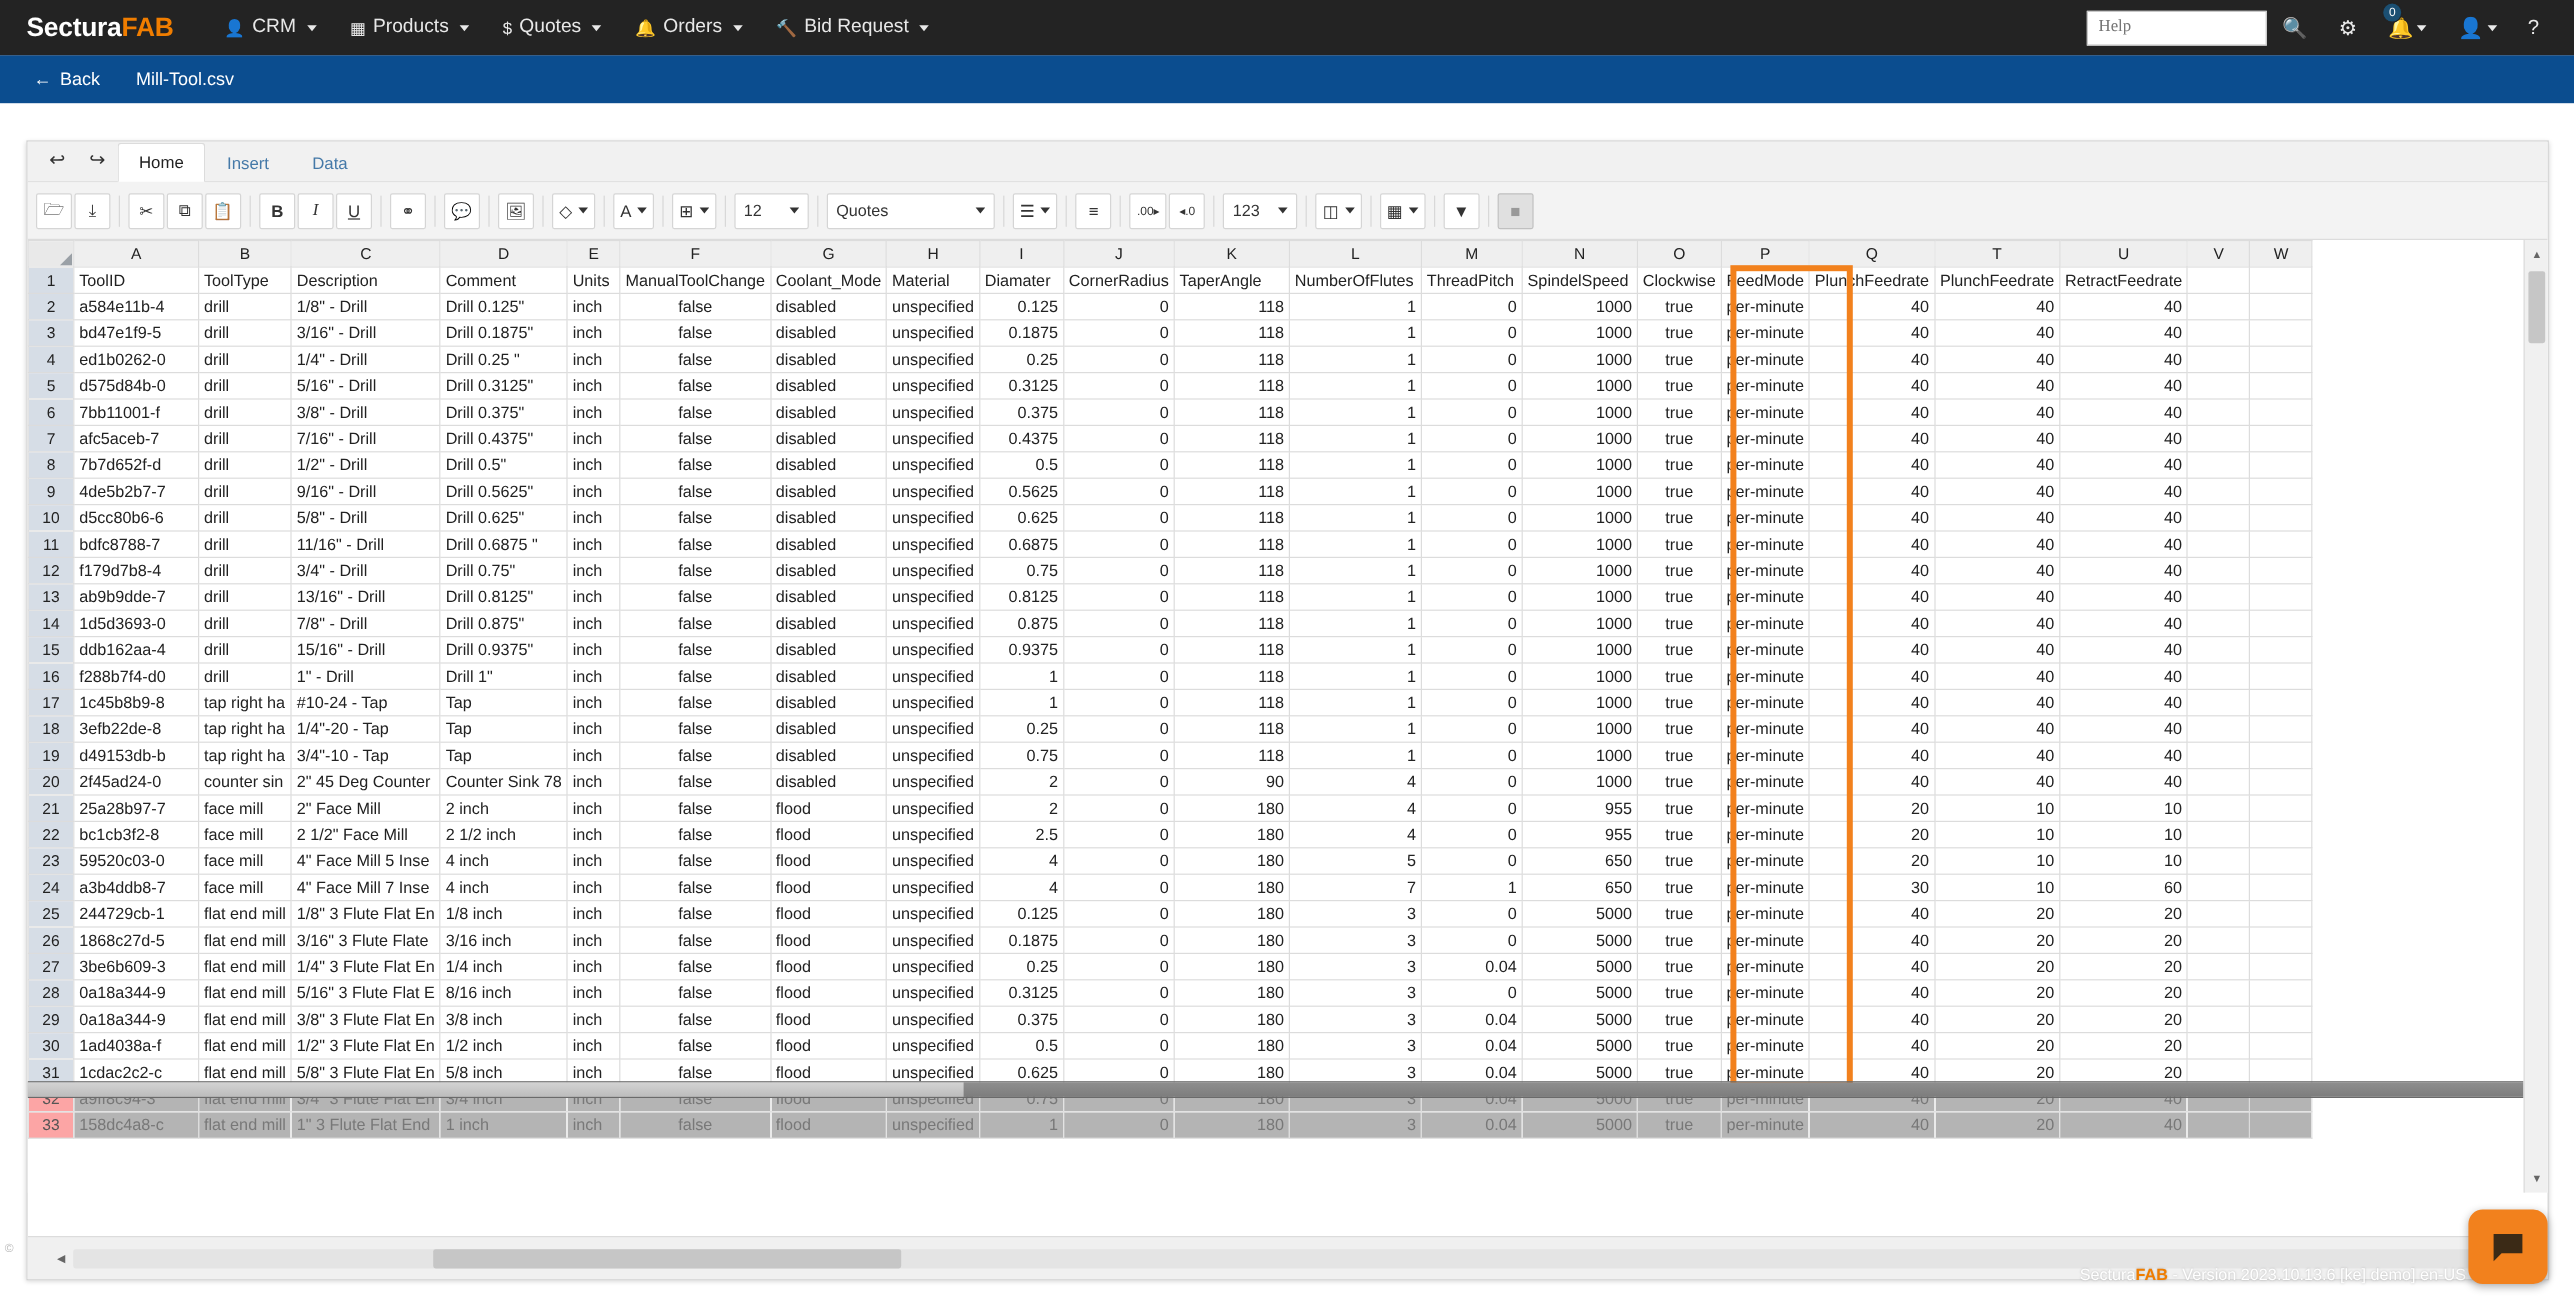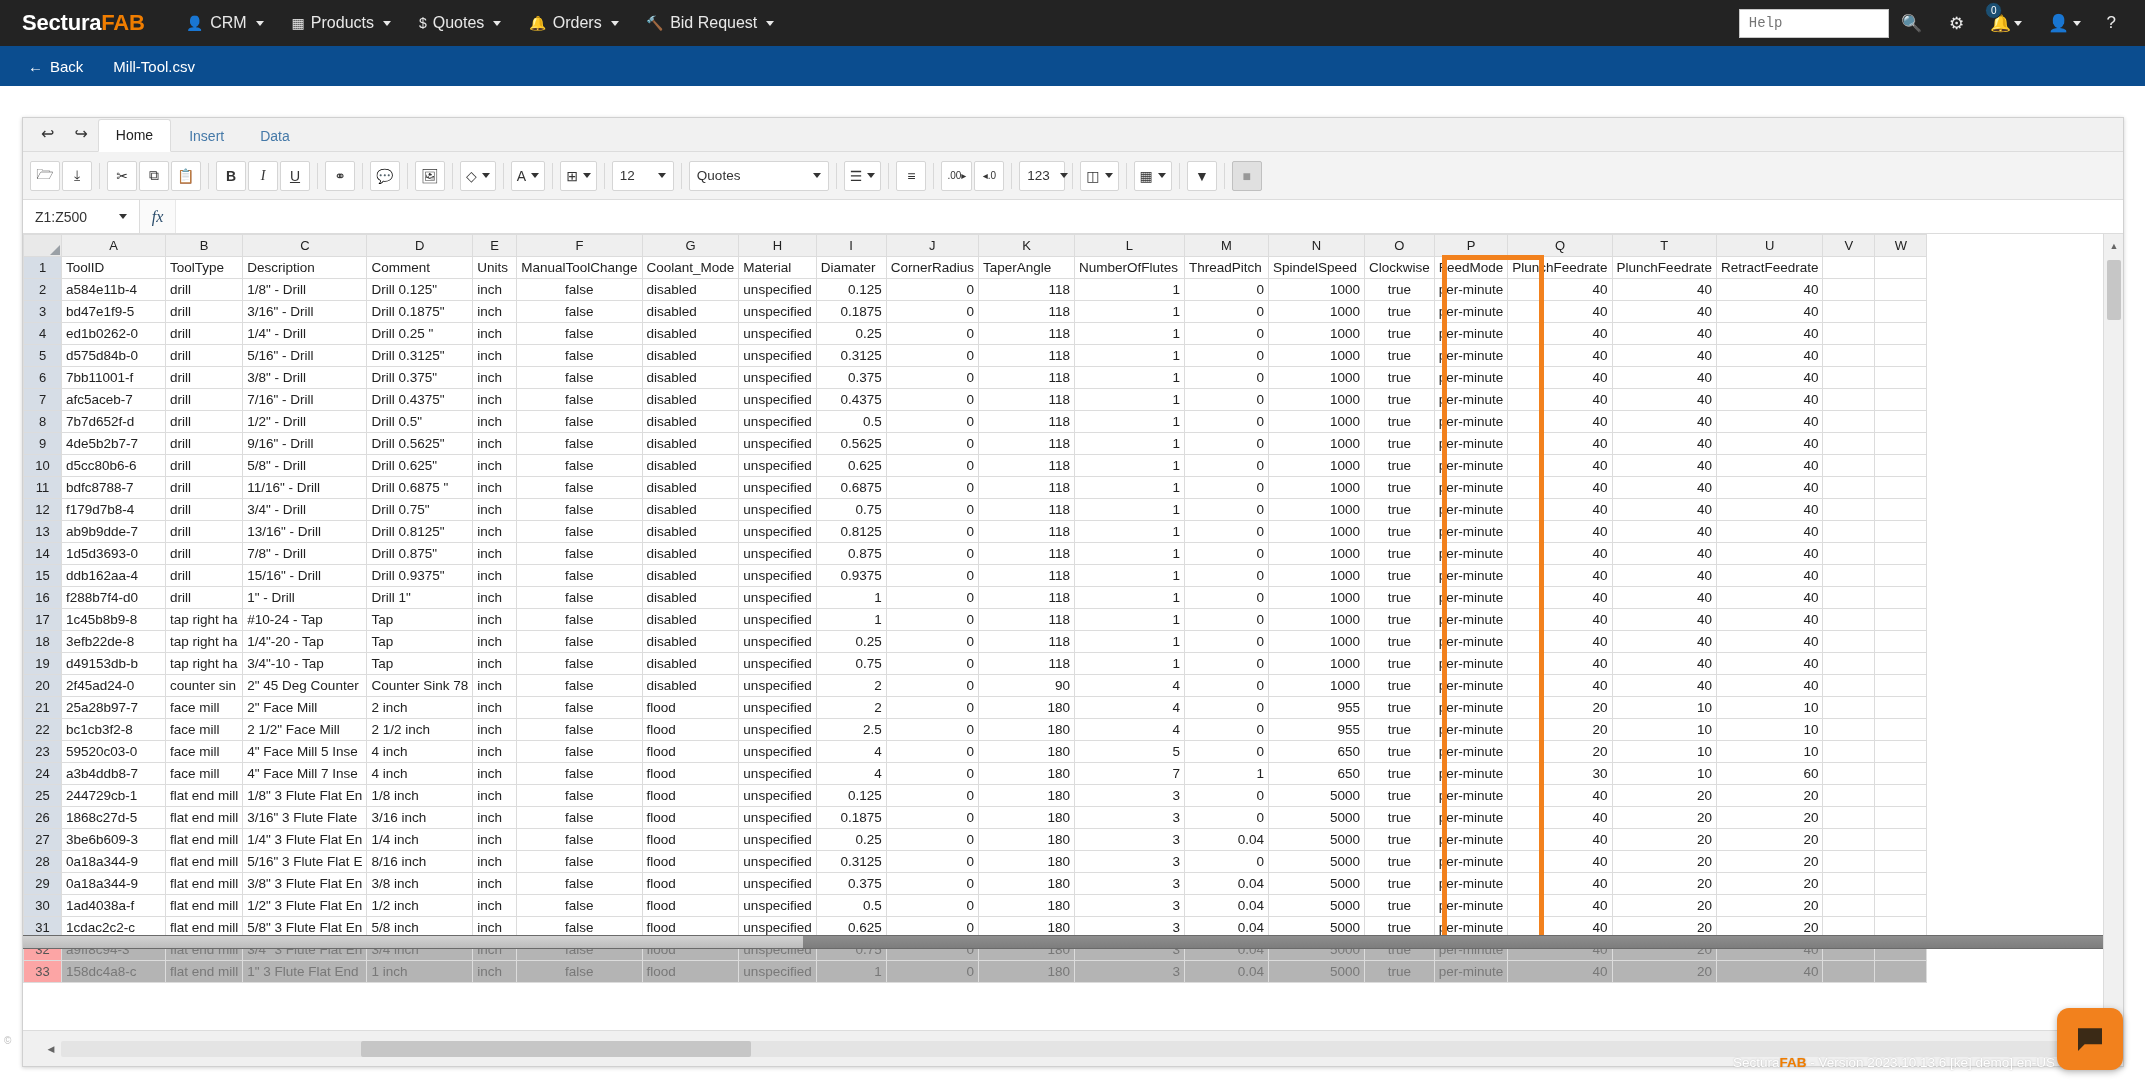--- a/index.html
+++ b/index.html
@@ -37,21 +37,21 @@
     border-right: 4px solid transparent; border-top: 5px solid currentColor;
     margin-left: 3px; display: inline-block;
   }
   .nav-icon { font-size: 14px; line-height: 1; display: inline-block; }
   .nav-right {
     margin-left: auto; display: flex; align-items: center; gap: 0px;
   }
   .help-box {
     width: 150px; height: 29px; background: #fff; border: 1px solid #c8c8c8;
     font-size: 14px; color: #777; padding: 0 9px; outline: none;
-    font-family: Liberation Mono, monospace;
+    font-family: Liberation Serif, serif;
   }
   .nav-btn {
     color: #eaeaea; font-size: 17px; padding: 6px 13px; cursor: pointer;
     display: flex; align-items: center; position: relative;
   }
   .badge {
     position: absolute; top: -5px; left: 8px;
     background: #1b4f72; color: #fff; border-radius: 50%;
     min-width: 17px; height: 17px; font-size: 10px;
     display: flex; align-items: center; justify-content: center;
@@ -122,21 +122,21 @@
     display: flex; align-items: center; justify-content: space-between;
     padding: 0 7px; font-size: 13.5px; color: #333; cursor: pointer;
   }
   .tselect .ar {
     width: 0; height: 0; border-left: 4.5px solid transparent;
     border-right: 4.5px solid transparent; border-top: 5.5px solid #333;
     margin-left: 10px;
   }
   .sz-sel { width: 62px; }
   .font-sel { width: 140px; }
-  .num-sel { width: 46px; }
+  .num-sel { width: 62px; }
 
   
   .fbar {
     height: 34px; background: #fafafa; border-bottom: 1px solid #dcdcdc;
     display: flex; align-items: stretch;
   }
   .namebox {
     width: 117px; background: #fff; border-right: 1px solid #dcdcdc;
     display: flex; align-items: center; justify-content: space-between;
     padding: 0 0 0 12px; font-size: 14px; color: #333;
@@ -493,28 +493,20 @@
     </div>
     <div class="tsep"></div>
 
     <div class="tgrp">
       <div class="tbtn pressed">
           <span>■</span>
         </div>
     </div>
   </div>
 
-  <div class="fbar">
-    <div class="namebox">
-      <span>Z1:Z500</span>
-      <i class="ar"></i>
-    </div>
-    <div class="fx">fx</div>
-    <input class="finput" value="" style="">
-  </div>
 
   <div class="gridwrap">
     <table class="sheet">
       <colgroup id="cg">
           <col style="width: 38px;">
           <col style="width: 104px;">
           <col style="width: 70px;">
           <col style="width: 104px;">
           <col style="width: 104px;">
           <col style="width: 44px;">

